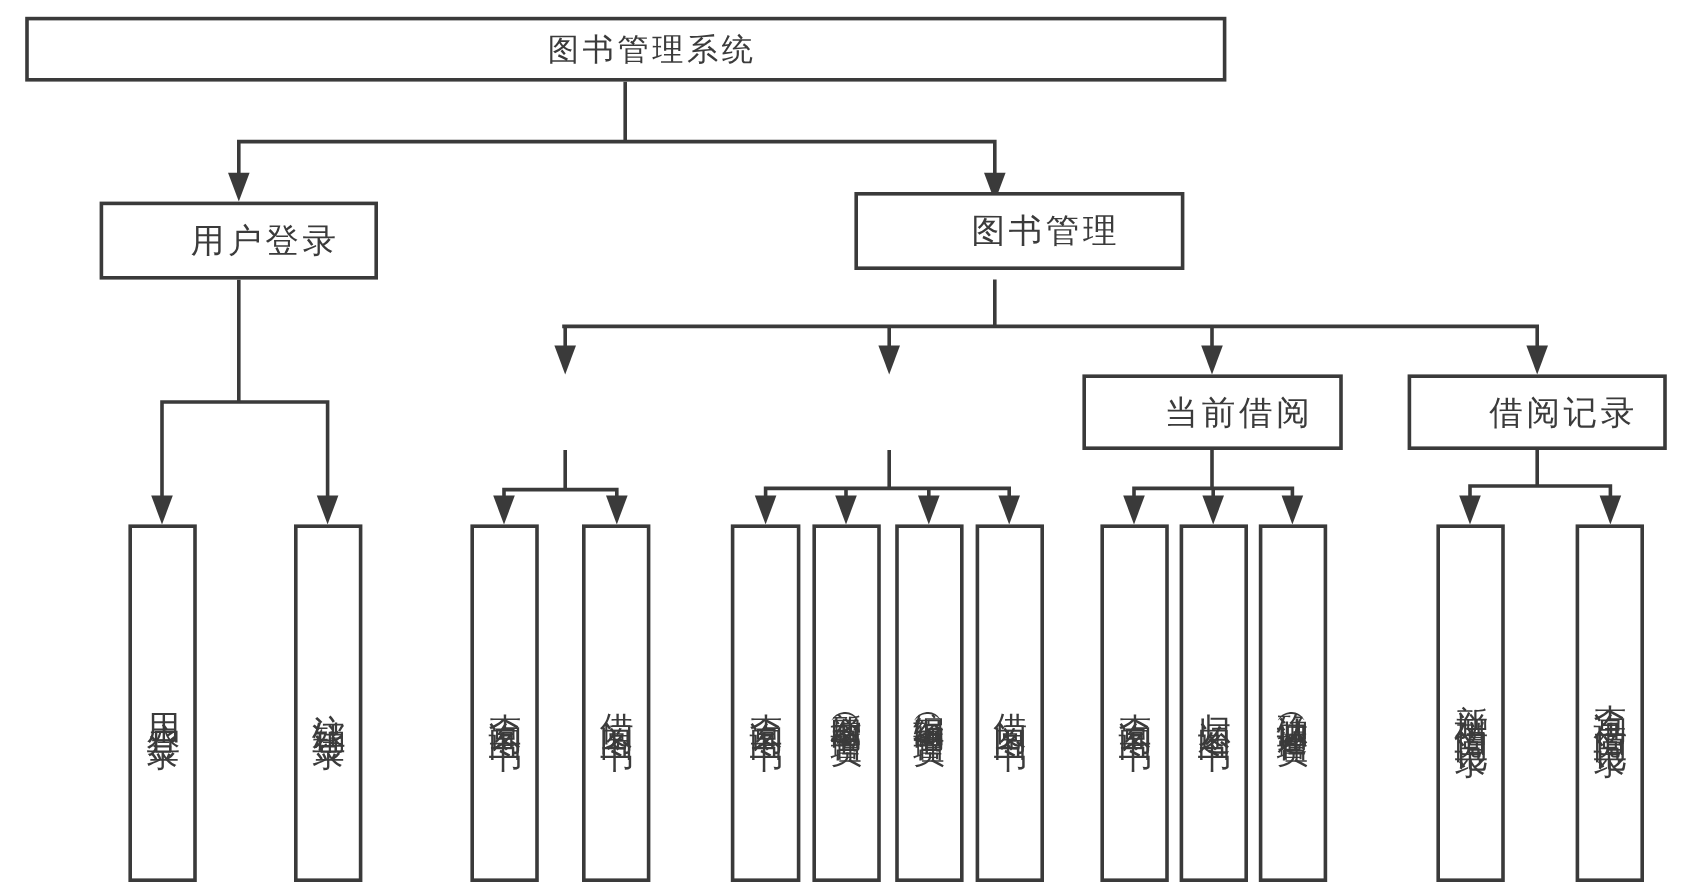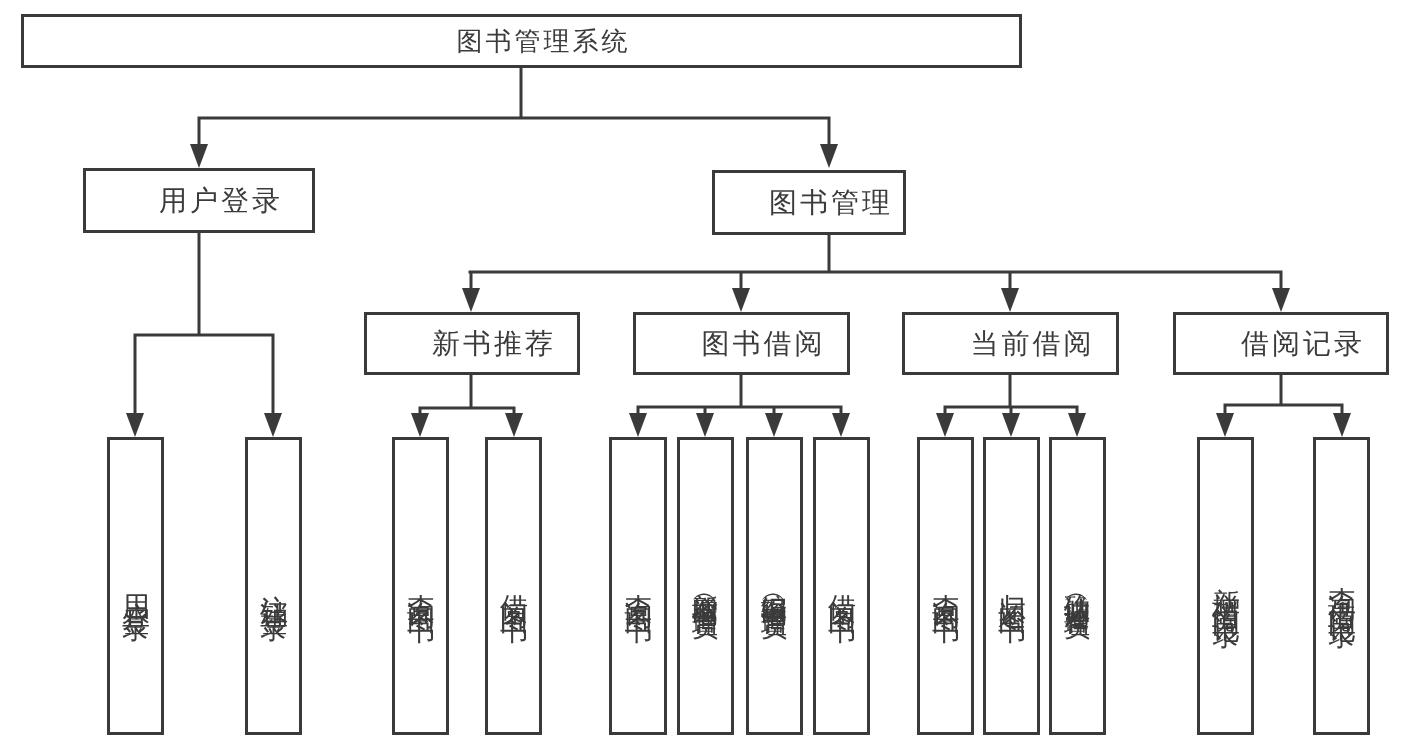--- a/index.html
+++ b/index.html
@@ -76,30 +76,24 @@
     </g>
   </svg>
 
   <div class="node root" style="left:21px;top:14px;width:1001px;height:54px;">
     <span class="hlabel">图书管理系统</span>
   </div>
 
   <div class="node" style="left:83px;top:168px;width:232px;height:65px;">
     <span class="hlabel">用户登录</span>
   </div>
-  <div class="node" style="left:712px;top:170px;width:194px;height:65px;">
+  <div class="node" style="left:712px;top:160px;width:275px;height:65px;">
     <span class="hlabel">图书管理</span>
   </div>
 
-  <div class="node" style="left:364px;top:312px;width:216px;height:63px;">
-    <span class="hlabel">新书推荐</span>
-  </div>
-  <div class="node" style="left:633px;top:312px;width:217px;height:63px;">
-    <span class="hlabel">图书借阅</span>
-  </div>
   <div class="node" style="left:902px;top:312px;width:217px;height:63px;">
     <span class="hlabel">当前借阅</span>
   </div>
   <div class="node" style="left:1173px;top:312px;width:216px;height:63px;">
     <span class="hlabel">借阅记录</span>
   </div>
 
   <div class="leaf" style="left:107px;">
     <span class="vtext">用户登录</span>
   </div>

